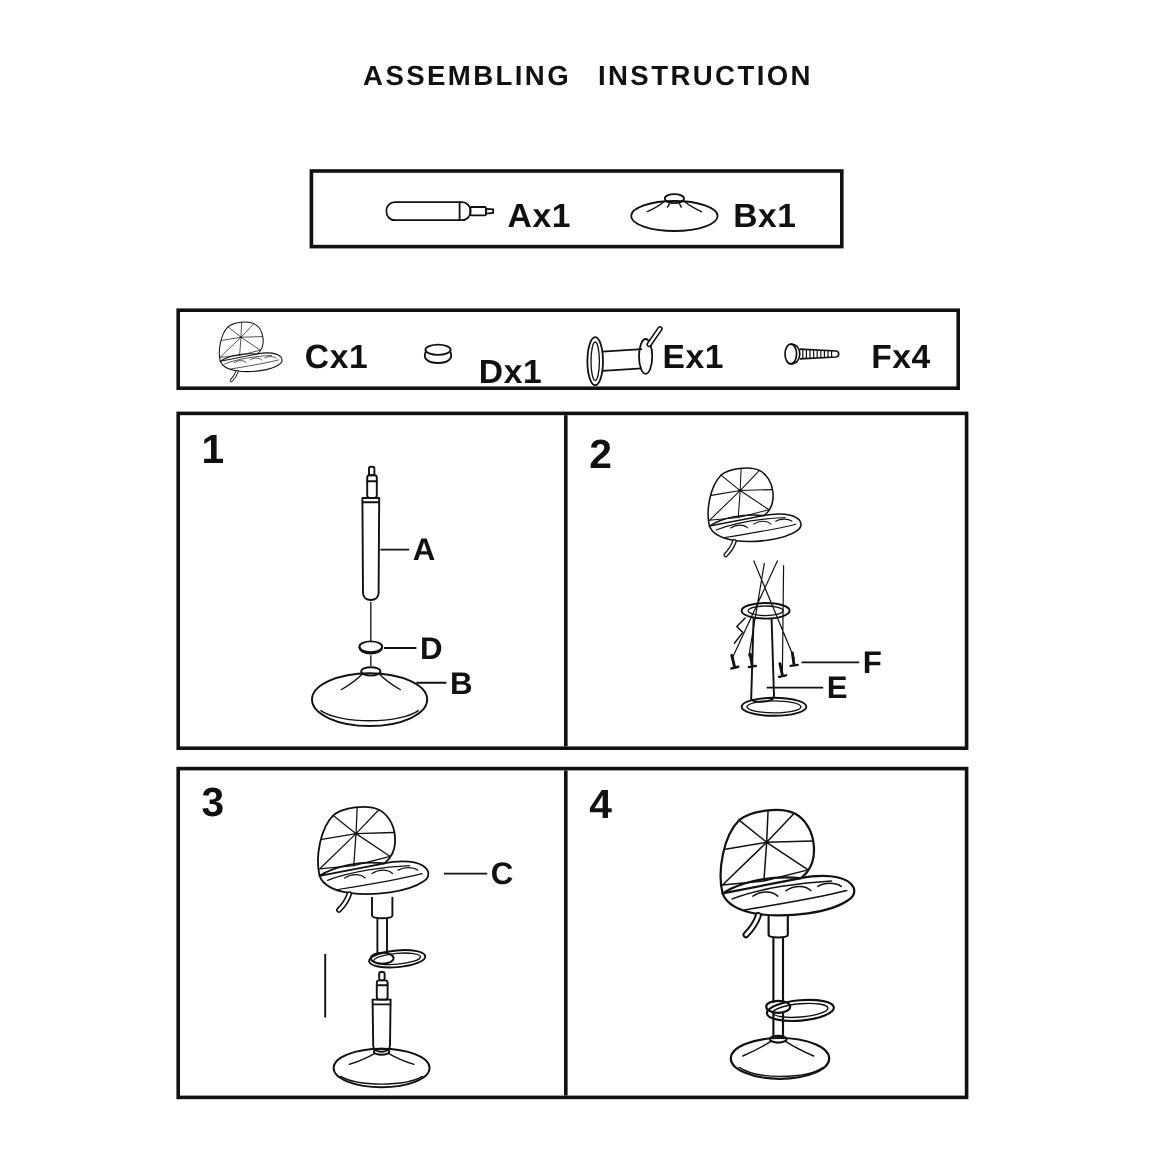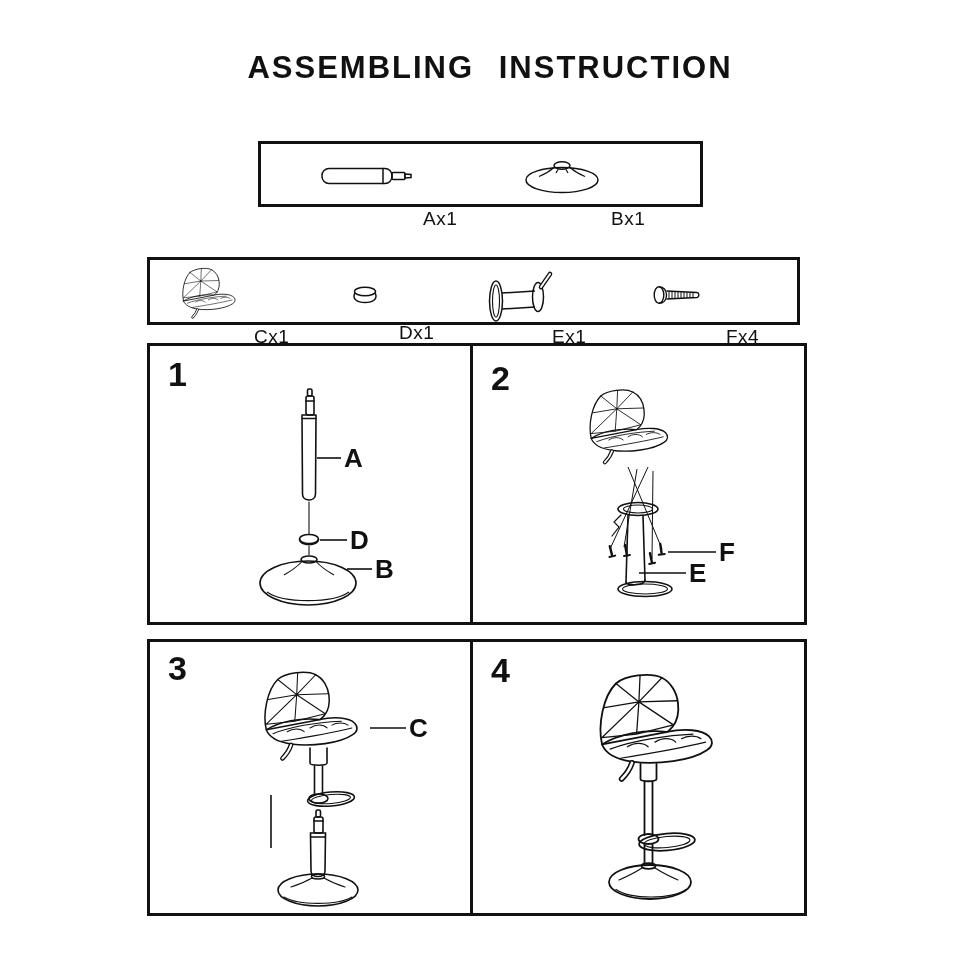--- a/index.html
+++ b/index.html
@@ -2,27 +2,27 @@
 <html><head>
 <meta charset="utf-8">
 <style>
   html,body { margin:0; padding:0; background:#ffffff; }
   .page {
     position:relative; width:980px; height:969px; background:#ffffff;
     font-family:"Liberation Sans", sans-serif; color:#111; overflow:hidden;
   }
   .title {
     position:absolute; top:50px; left:0; width:100%; text-align:center;
-    font-size:31px; font-weight:bold; letter-spacing:2px; word-spacing:14px;
+    font-size:23px; font-weight:bold; letter-spacing:2px; word-spacing:14px;
   }
   .hwbox { position:absolute; border:3px solid #111; background:#fff; box-sizing:border-box; }
   .box1 { left:258px; top:141px; width:445px; height:66px; }
   .box2 { left:147px; top:257px; width:653px; height:68px;text-align:center; }
   .hwbox svg { position:absolute; }
-  .plabel { position:absolute; font-size:19px; font-weight:normal; letter-spacing:0.5px; white-space:nowrap;margin-top:44px; }
+  .plabel { position:absolute; font-size:28px; font-weight:bold; letter-spacing:0.5px; white-space:nowrap; }
   .row { position:absolute; left:147px; width:660px; border:3px solid #111; background:#fff; box-sizing:border-box; }
   .row1 { top:343px; height:282px; }
   .row2 { top:639px; height:277px; }
   .vdivider { position:absolute; left:320px; top:0; width:3px; height:100%; background:#111; }
   .panel-svg { position:absolute; top:0; }
   svg text { font-family:"Liberation Sans", sans-serif; font-weight:bold; fill:#111; }
   .stepnum { font-size:34px; }
   .callout { font-size:26px; }
 </style>
 </head>
@@ -71,21 +71,21 @@
       <use href="#seat-shape"></use>
     </svg>
     <span class="plabel" style="left:104px;top:22px">Cx1</span>
 
     <svg style="left:199px;top:25px" width="32" height="20" viewBox="0 0 32 20">
       <g fill="none" stroke="#111" stroke-width="1.5">
         <ellipse cx="16" cy="6.5" rx="10.5" ry="4.3"></ellipse>
         <path d="M 5.8,8 C 3,14 8,17.5 16,17.5 C 24,17.5 29,14 26.2,8"></path>
       </g>
     </svg>
-    <span class="plabel" style="left:249px;top:18px">Dx1</span>
+    <span class="plabel" style="left:249px;top:34px">Dx1</span>
 
     <svg style="left:338px;top:6px" width="66" height="58" viewBox="0 0 66 58">
       <g fill="none" stroke="#111" stroke-width="1.5">
         <ellipse cx="8" cy="35" rx="6.5" ry="20"></ellipse>
         <ellipse cx="8" cy="35" rx="3.5" ry="16" stroke-width="1.1"></ellipse>
         <path d="M 14,27 L 47,25 M 14,43 L 47,41"></path>
         <ellipse cx="50" cy="31" rx="5.5" ry="14.5"></ellipse>
         <path stroke-width="4.6" stroke-linecap="round" d="M 53,21 L 62,8"></path>
         <path stroke="#fff" stroke-width="2" stroke-linecap="round" d="M 53,21 L 62,8"></path>
       </g>

